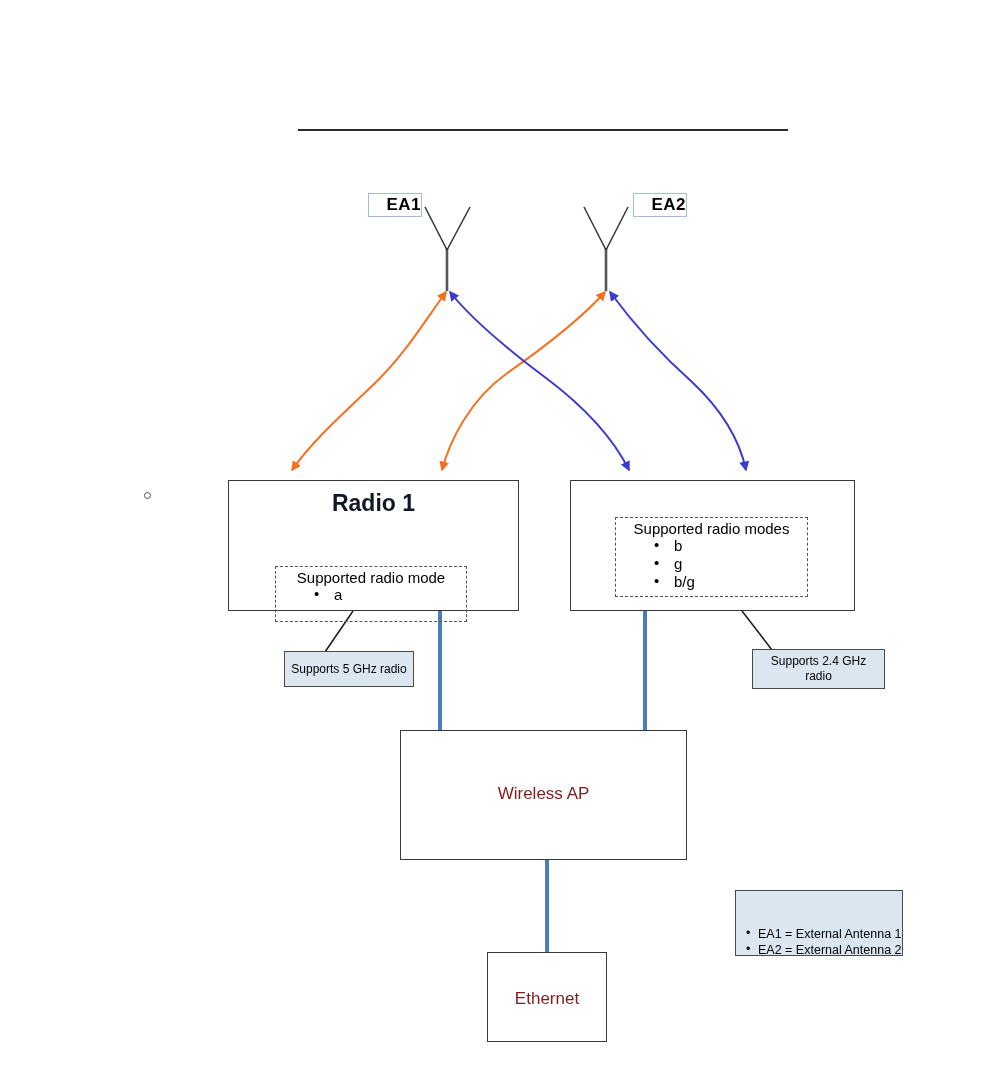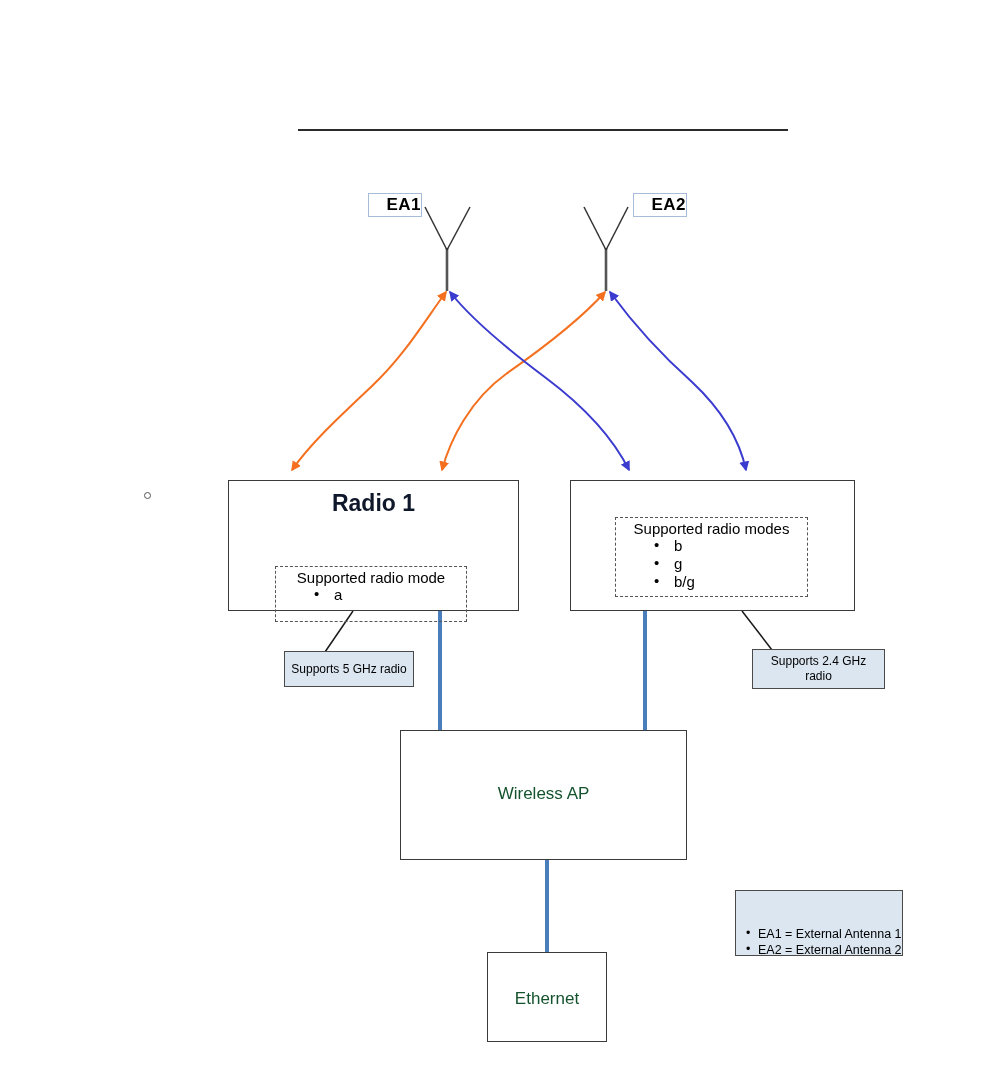--- a/index.html
+++ b/index.html
@@ -110,21 +110,21 @@
 
   
   #ap-box { left: 400px; top: 730px; width: 287px; height: 130px; }
   #eth-box { left: 487px; top: 952px; width: 120px; height: 90px; }
   .plain-label {
     position: absolute;
     left: 0;
     right: 0;
     text-align: center;
     font-size: 17px;
-    color: #14532d;
+    color: #7f1d1d;
   }
   #ap-box .plain-label { top: 53px; }
   #eth-box .plain-label { top: 36px; }
 
   
   .note {
     position: absolute;
     box-sizing: border-box;
     border: 1px solid #4a4a4a;
     background: #dce6f1;

